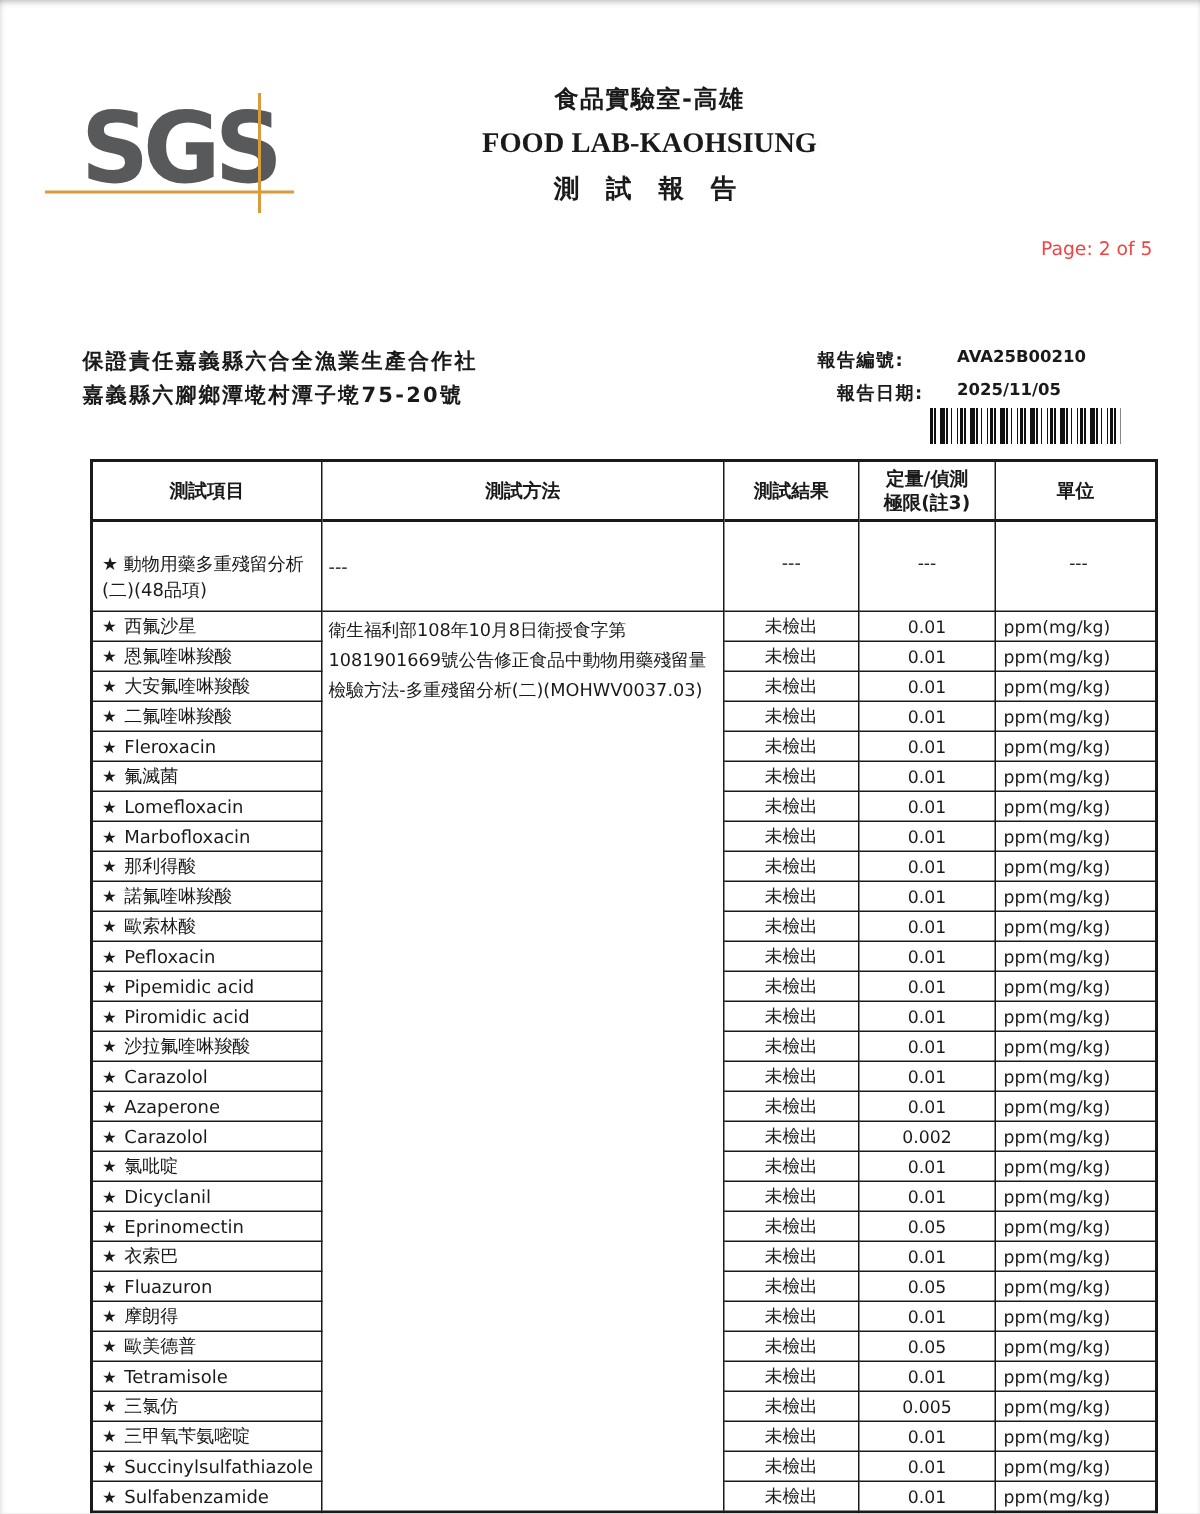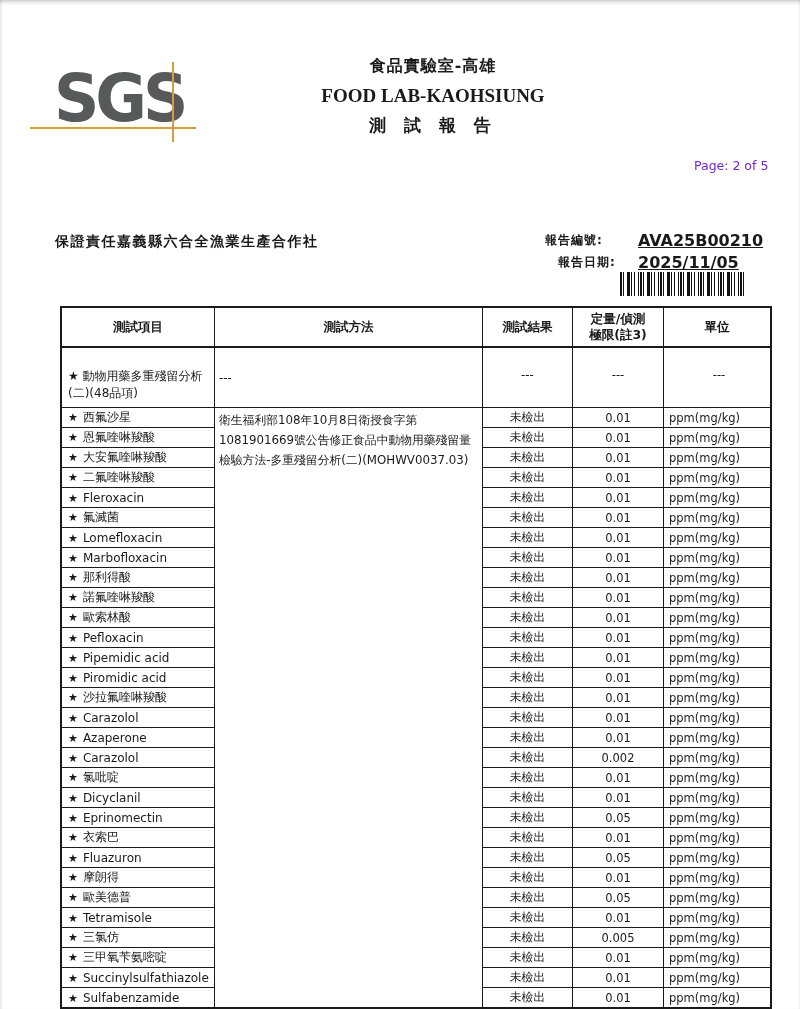--- a/index.html
+++ b/index.html
@@ -19,25 +19,25 @@
     color:#58595b;line-height:60px;
     transform:scaleY(1.04);transform-origin:top left;
   }
   .cross-v{position:absolute;left:172px;top:62px;width:2px;height:80px;background:#d89c3c;}
   .cross-h{position:absolute;left:30px;top:127px;width:166px;height:2px;background:#d89c3c;}
   .titles{position:absolute;left:278px;top:56px;width:310px;text-align:center;}
   .t-zh1{font-size:16px;font-weight:bold;letter-spacing:1px;margin-bottom:8px;}
   .t-en1{font-family:"Liberation Serif","DejaVu Serif",serif;font-size:19px;font-weight:bold;margin-bottom:7px;}
   .t-zh2{font-size:17px;font-weight:bold;letter-spacing:6px;margin-bottom:7px;}
   .t-en2{font-family:"Liberation Serif","DejaVu Serif",serif;font-size:19px;font-weight:bold;}
-  .page-label{position:absolute;left:694px;top:158px;font-size:12.5px;color:#6d28d9;}
+  .page-label{position:absolute;left:694px;top:158px;font-size:12.5px;color:#ef4444;}
   
   .client{position:absolute;left:55px;top:230px;font-size:14px;font-weight:bold;letter-spacing:1.5px;line-height:23px;}
   .ri-label{position:absolute;font-size:12px;font-weight:bold;letter-spacing:1px;}
-  .ri-value{position:absolute;font-size:16px;font-weight:bold;text-decoration:underline;}
+  .ri-value{position:absolute;font-size:11px;font-weight:bold;}
   .ri-row1-l{left:545px;top:232px;}  .ri-row1-v{left:638px;top:231px;}
   .ri-row2-l{left:558px;top:254px;}  .ri-row2-v{left:638px;top:253px;}
   .barcode{
     position:absolute;left:620px;top:272px;width:127px;height:24px;
     background:repeating-linear-gradient(90deg,
       #111 0 2px,#fff 2px 3px,#111 3px 4px,#fff 4px 7px,
       #111 7px 10px,#fff 10px 11px,#111 11px 12px,#fff 12px 14px,
       #111 14px 15px,#fff 15px 18px,#111 18px 19px,#fff 19px 20px);
   }
   
@@ -74,20 +74,21 @@
   <div class="titles">
     <div class="t-zh1">食品實驗室-高雄</div>
     <div class="t-en1">FOOD LAB-KAOHSIUNG</div>
     <div class="t-zh2">測 試 報 告</div>
   </div>
 
   <div class="page-label">Page: 2 of 5</div>
 
   <div class="client">
     <div>保證責任嘉義縣六合全漁業生產合作社</div>
+    <div>嘉義縣六腳鄉潭墘村潭子墘75-20號</div>
   </div>
 
   <div class="ri-label ri-row1-l">報告編號:</div>
   <div class="ri-value ri-row1-v">AVA25B00210</div>
   <div class="ri-label ri-row2-l">報告日期:</div>
   <div class="ri-value ri-row2-v">2025/11/05</div>
   <div class="barcode"></div>
 
   <table class="report">
     <thead>

